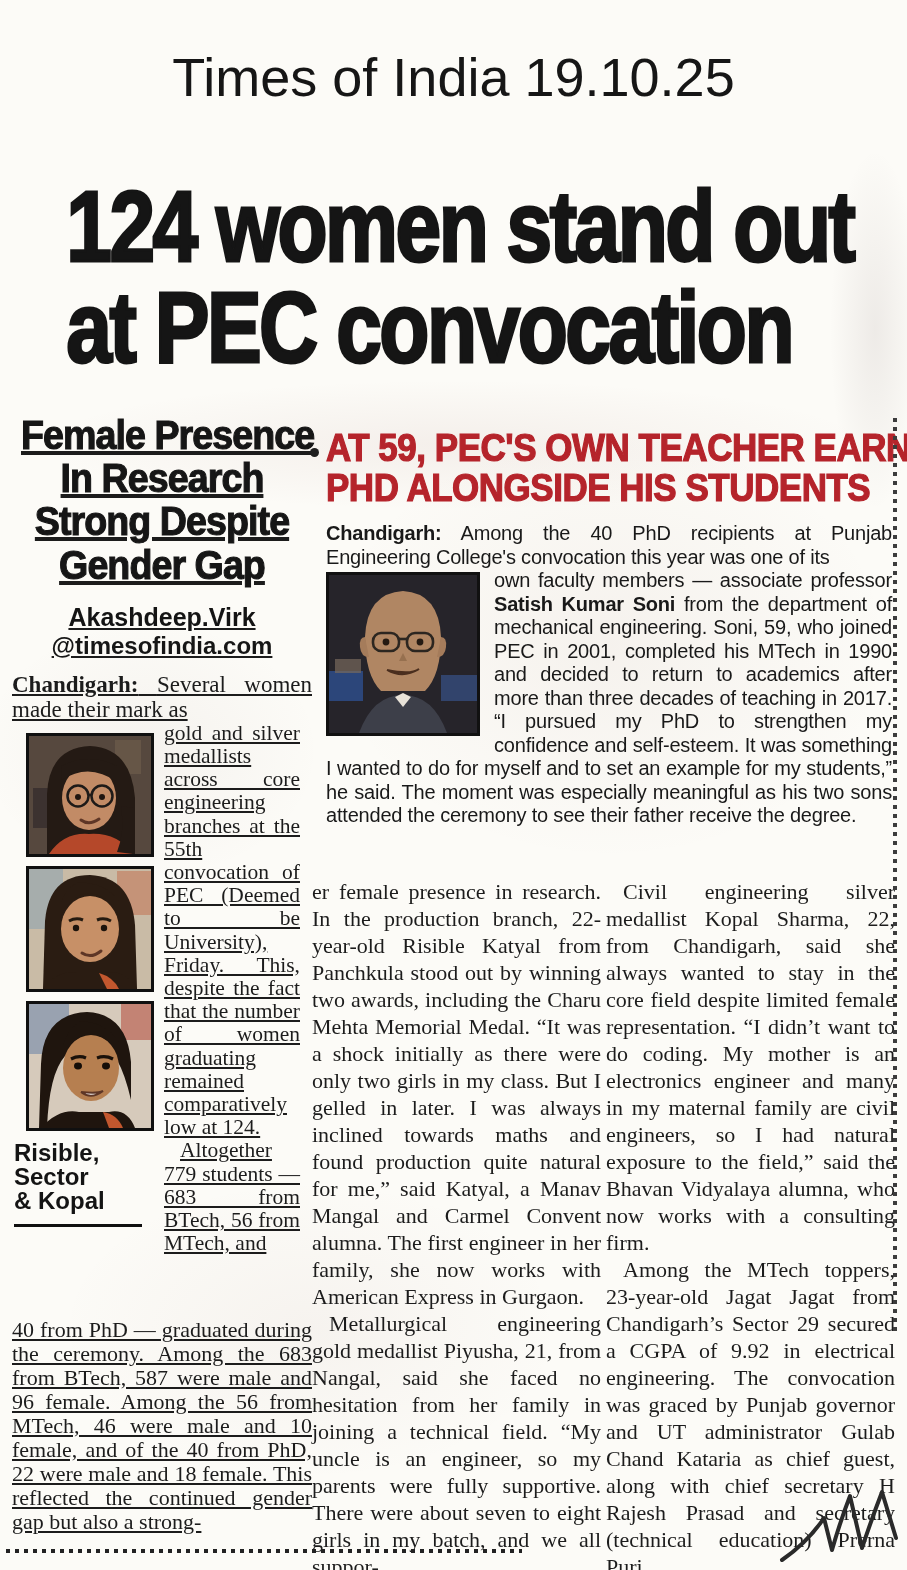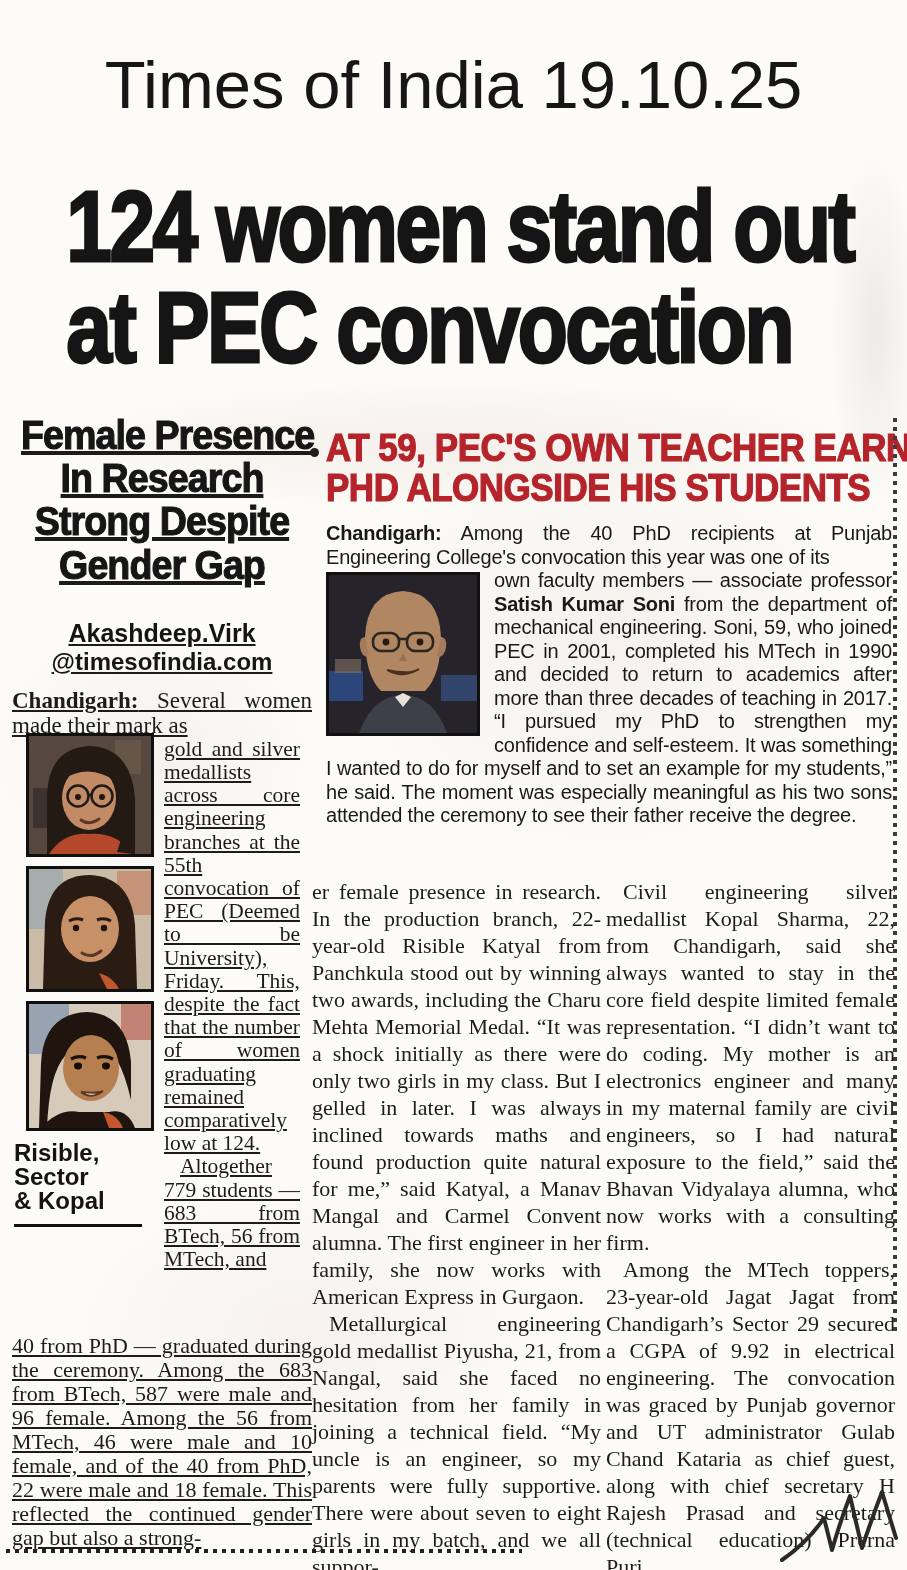--- a/index.html
+++ b/index.html
@@ -6,38 +6,38 @@
   .page{
     position:relative; width:907px; height:1570px; margin:0 auto;
     background:#fcfbf7; overflow:hidden;
     font-family:"Liberation Serif", serif; color:#1c1c1c;
   }
   .stain{position:absolute; pointer-events:none;}
 
   
   .masthead{
     position:absolute; top:46px; left:0; width:100%; text-align:center;
-    font-family:"Liberation Sans", sans-serif; font-size:67px; color:#161616;
+    font-family:"Liberation Sans", sans-serif; font-size:54px; color:#161616;
   }
 
   
   .headline{position:absolute; top:176px; left:0; width:737px; text-align:center;
     font-family:"Liberation Sans", sans-serif; font-weight:bold; color:#151515;}
   .hl-line{display:block; font-size:100px; line-height:1.01; letter-spacing:-3px;
     transform:scaleX(0.82); transform-origin:50% 50%; white-space:nowrap;
     -webkit-text-stroke:3px #151515;}
 
   
   .left-col{position:absolute; left:12px; top:414px; width:300px;text-decoration:underline;}
   .subhead span{display:block; text-align:center;
     font-family:"Liberation Sans", sans-serif; font-weight:bold; font-size:40px;
     line-height:1.08; letter-spacing:-1px; color:#161616;
     transform:scaleX(0.94); transform-origin:50% 50%; white-space:nowrap;
     -webkit-text-stroke:1.1px #161616;}
-  .byline{margin-top:32px; text-align:center; font-family:"Liberation Sans", sans-serif;
+  .byline{margin-top:16px; text-align:center; font-family:"Liberation Sans", sans-serif;
     font-weight:bold; font-size:25px; color:#141414;}
   .byline-handle{text-align:center; font-family:"Liberation Sans", sans-serif;
     font-weight:bold; font-size:24px; color:#161616;}
   .body-text{margin:0; text-align:justify;}
   .lead-p{margin-top:12px; font-size:23px; line-height:25px;}
   .dateline{font-weight:bold;}
   .narrow-text{margin-left:152px; width:136px; font-size:21.5px; line-height:23.2px;
     min-height:596px; text-align:justify;}
   .narrow-text p{margin:0;}
   .narrow-text .indent{text-indent:16px;}

